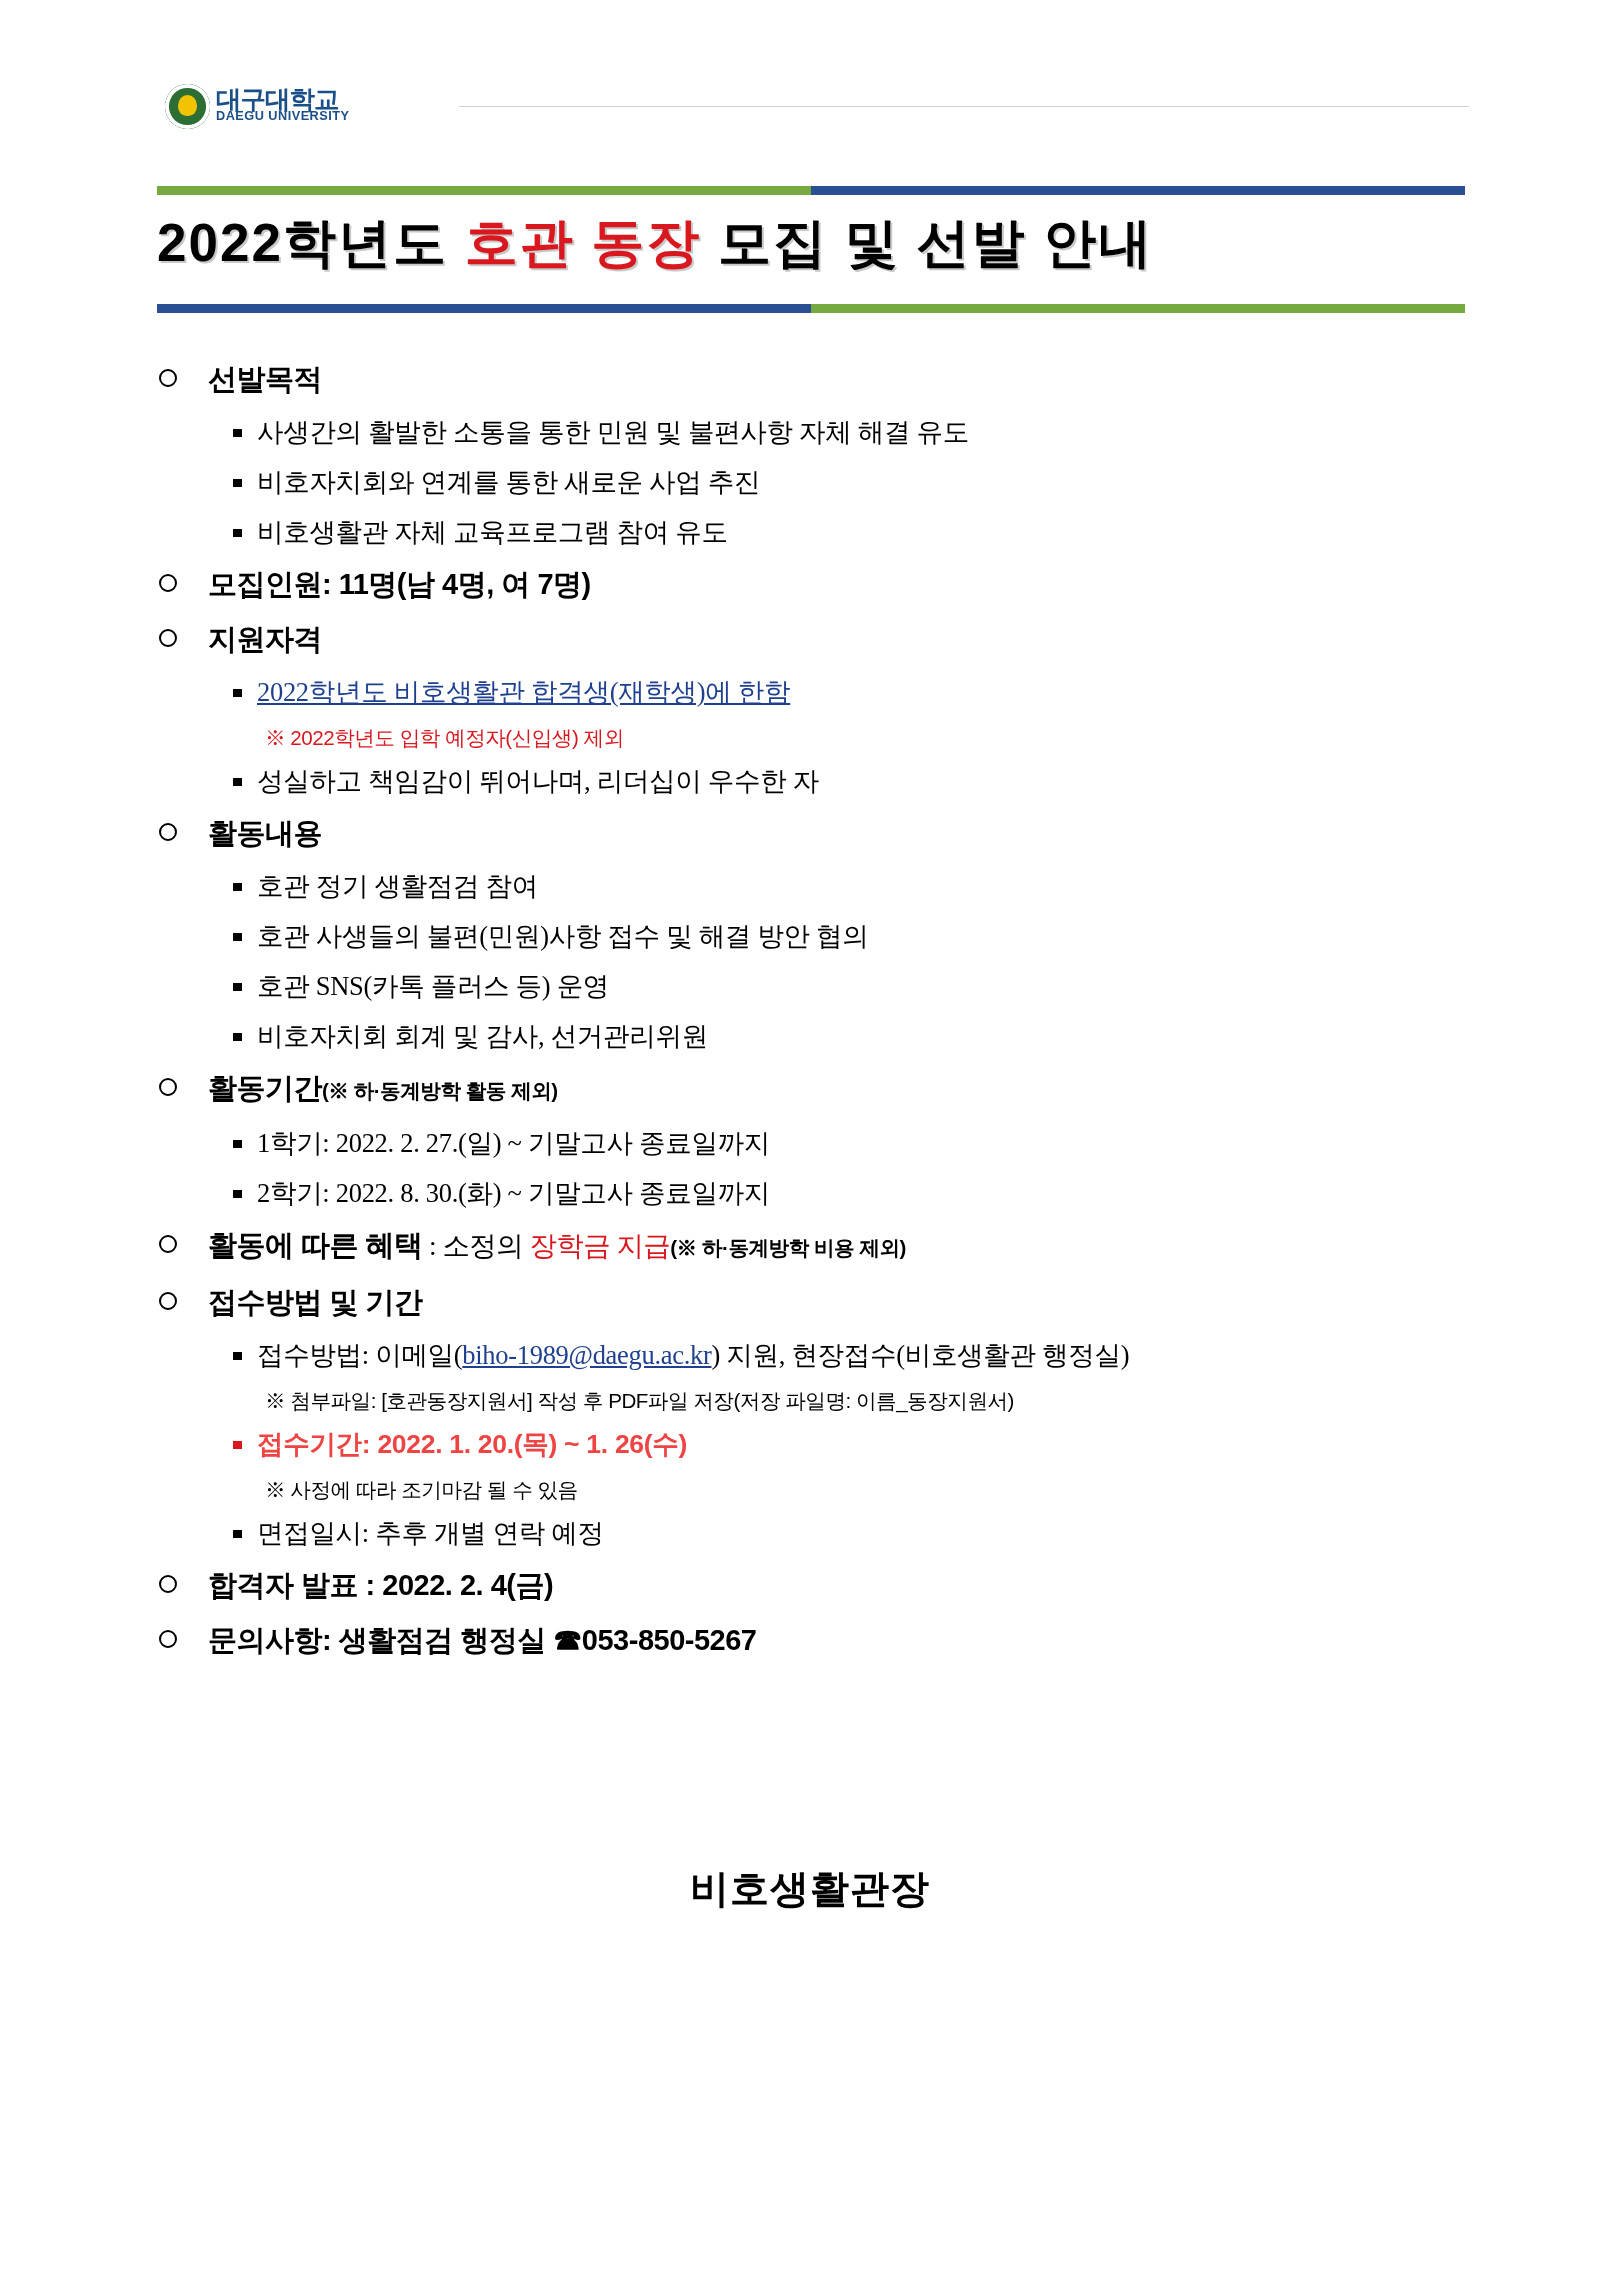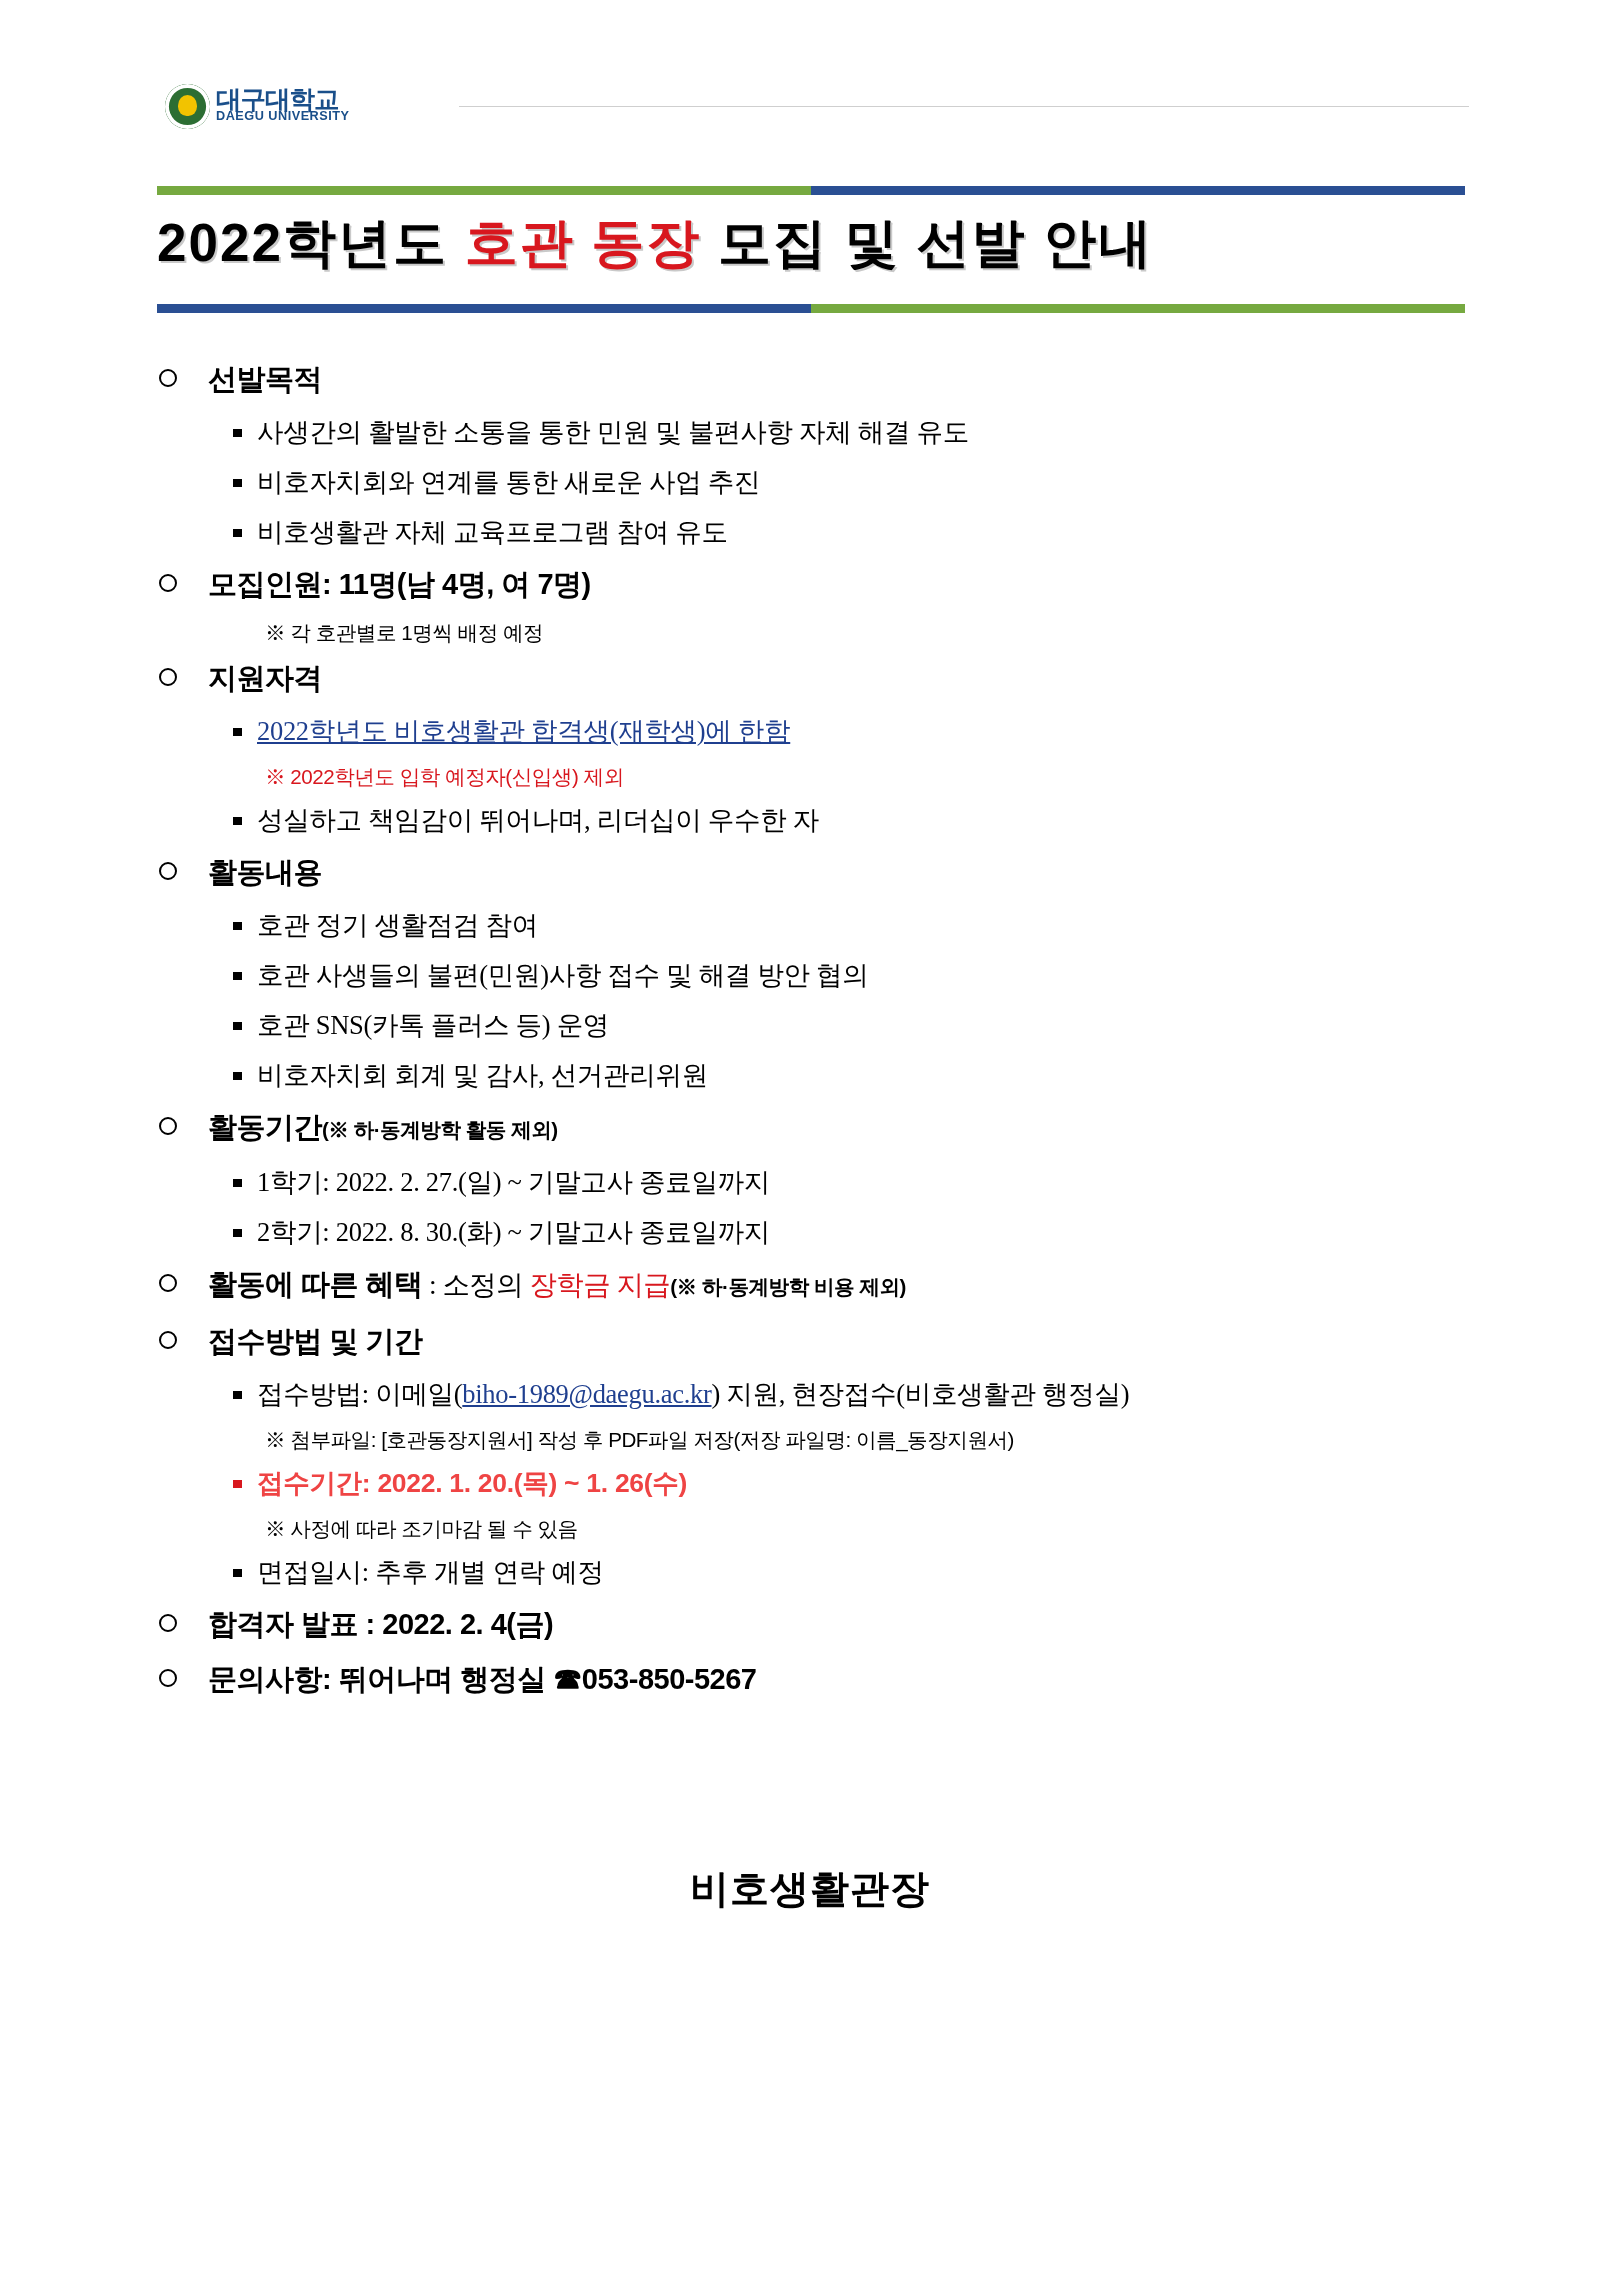--- a/index.html
+++ b/index.html
@@ -261,21 +261,20 @@
     </div>
     <div class="l2">
       <span class="marker"></span>
       <span>비호생활관 자체 교육프로그램 참여 유도</span>
     </div>
 
     <div class="l1">
       <span class="marker"></span>
       <span>모집인원: 11명(남 4명, 여 7명)</span>
     </div>
-    <div class="note">※ 각 호관별로 1명씩 배정 예정</div>
 
     <div class="l1">
       <span class="marker"></span>
       <span>지원자격</span>
     </div>
     <div class="l2">
       <span class="marker"></span>
       <span class="uline">2022학년도 비호생활관 합격생(재학생)에 한함</span>
     </div>
     <div class="note red">※ 2022학년도 입학 예정자(신입생) 제외</div>
@@ -342,21 +341,21 @@
       <span>면접일시: 추후 개별 연락 예정</span>
     </div>
 
     <div class="l1">
       <span class="marker"></span>
       <span>합격자 발표 : 2022. 2. 4(금)</span>
     </div>
 
     <div class="l1">
       <span class="marker"></span>
-      <span>문의사항: 뛰어나며 행정실 </span><span>☎</span><span>053-850-5267</span>
+      <span>문의사항: 생활점검 행정실 </span><span>☎</span><span>053-850-5267</span>
     </div>
 
   </div>
 
   <div class="footer-sign">비호생활관장</div>
 
 </div>
 
 
 </body></html>

